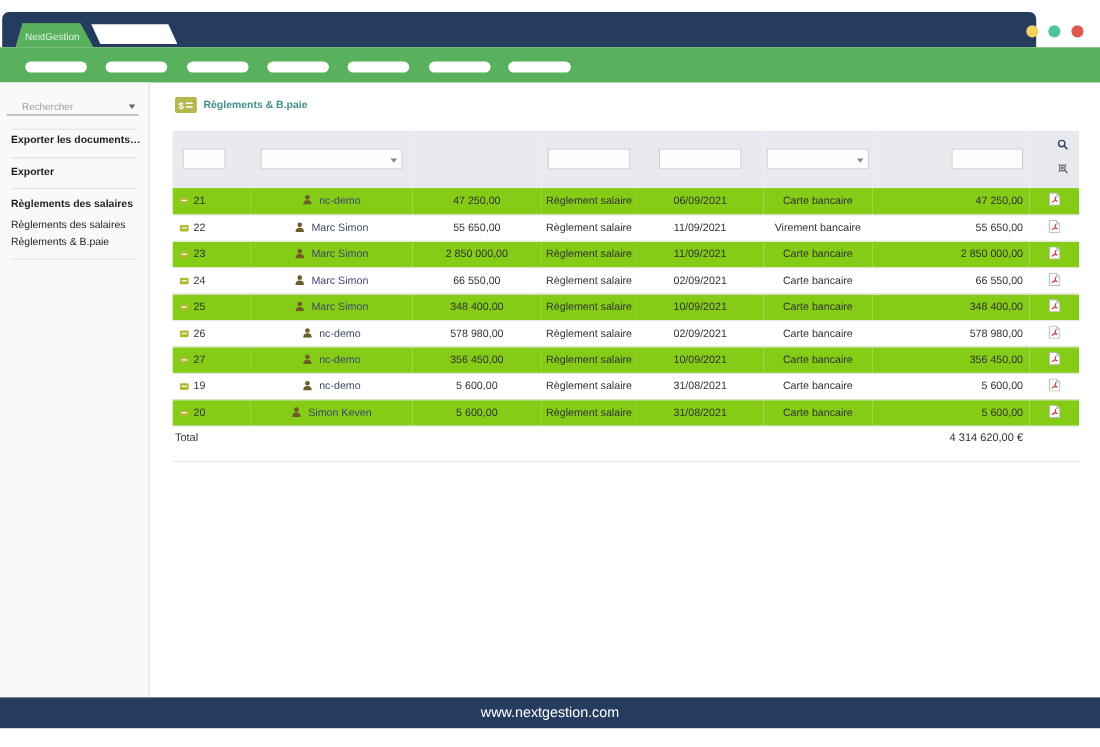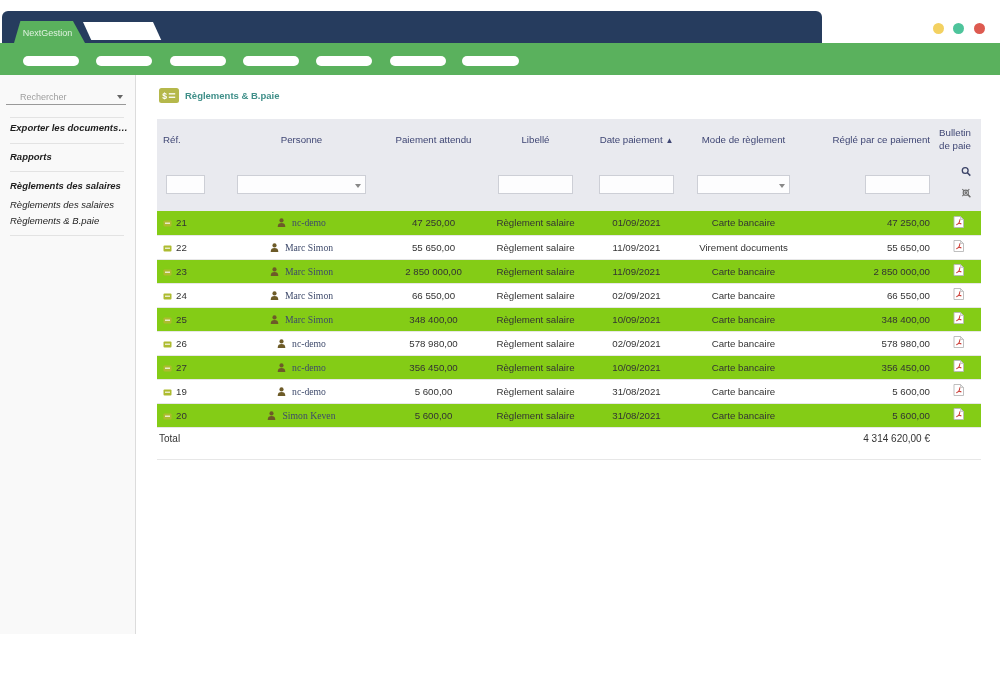--- a/index.html
+++ b/index.html
@@ -1,38 +1,38 @@
 <!DOCTYPE html>
 <html><head>
 <meta charset="utf-8">
 <style>
 * { margin:0; padding:0; box-sizing:border-box; }
 html,body { width:1000px; height:679px; background:#fff; font-family:"Liberation Sans", sans-serif; overflow:hidden; }
 #page { position:relative; width:1000px; height:679px; background:#fff; }
 
 
-#topbar { position:absolute; left:2px; top:11px; width:820px; height:32px; background:#263C5E; border-radius:6px 6px 0 0; }
+#topbar { position:absolute; left:2px; top:11px; width:940px; height:32px; background:#263C5E; border-radius:6px 6px 0 0; }
 #tab { position:absolute; left:12px; top:10px; width:71px; height:22px; background:#5AB15D; clip-path:polygon(9% 0, 83% 0, 100% 100%, 0 100%); color:#DFF2DF; font-size:9px; text-align:center; line-height:19px; padding:3px 4px 0 0; }
 #paral { position:absolute; left:81px; top:10.5px; width:70px; height:17.5px; background:#fff; transform:skewX(24.6deg); transform-origin:0 0; }
 .circ { position:absolute; top:11.5px; width:11px; height:11px; border-radius:50%; }
 #c1 { left:930.5px; background:#F3D161; }
 #c2 { left:950.5px; background:#4EC49B; }
 #c3 { left:971.5px; background:#DD5A50; }
 
 
 #greenbar { position:absolute; left:0; top:43px; width:1000px; height:32px; background:#5AB15D; }
 .pill { position:absolute; top:13px; height:9.5px; width:56px; border-radius:5px; background:#fff; }
 
 
 #sidebar { position:absolute; left:0; top:75px; width:136px; height:559px; background:#F9F9F9; border-right:1px solid #DCDCDC; }
 #search { position:absolute; left:6px; top:13px; width:120px; height:17px; border-bottom:1px solid #999; color:#9E9E9E; font-size:9px; }
 #search .stx { position:absolute; left:14px; top:4px; }
 #search .car { position:absolute; right:3px; top:7px; width:0; height:0; border-left:3.2px solid transparent; border-right:3.2px solid transparent; border-top:4px solid #666; }
 .sep { position:absolute; left:10px; width:114px; border-top:1px solid #E3E3E3; }
-.mi { position:absolute; left:10px; font-size:9.5px; color:#1d1d1d; white-space:nowrap;font-style:italic; }
+.mi { position:absolute; left:10px; font-size:9.5px; color:#1d1d1d; white-space:nowrap; }
 .mi.b { font-weight:bold; }
 
 
 #titleicon { position:absolute; left:159px; top:88px; }
 #title { position:absolute; left:185px; top:90px; font-size:9.5px; font-weight:bold; color:#3F8F89; }
 
 
 #tbl { position:absolute; left:157px; top:119px; border-collapse:collapse; table-layout:fixed; font-size:9.7px; white-space:nowrap; }
 #tbl thead tr { background:#E9EAEF; }
 #tbl thead td { color:#3F4674; text-align:center; vertical-align:middle; }
@@ -40,21 +40,21 @@
 #tbl tr.flt { height:52px; }
 #tbl tr.flt td { vertical-align:top; }
 #tbl tbody td { height:24px; text-align:center; color:#333; vertical-align:middle; }
 #tbl tbody tr { border-bottom:1px solid #E7E7E7; }
 #tbl tbody tr.odd { background:#84cc16; }
 #tbl td.l { text-align:left; }
 #tbl td.r { text-align:right; padding-right:6px; }
 .inp { display:inline-block; height:19px; background:#FDFDFE; border:1px solid #CDCFD6; margin-top:16px; }
 .sel { position:relative; }
 .sel .car { position:absolute; right:4px; top:8px; width:0; height:0; border-left:3.5px solid transparent; border-right:3.5px solid transparent; border-top:4px solid #888; }
-.name { color:#3E4A6B;font-family:Liberation Serif, serif; }
+.name { color:#3E4A6B; }
 .pic { vertical-align:-1px; margin-right:6px; }
 .mic { vertical-align:-1px; margin-right:4px; }
 #tbl tr.tot { height:32px; color:#9A9A9A; font-size:10px;margin-left:44px; }
 #tbl tr.tot td { vertical-align:middle; padding-bottom:9px; }
 
 
 #footer { position:absolute; left:0; top:634px; width:1000px; height:28px; background:#263C5E; color:#fff; font-size:13px; text-align:center; line-height:28px; }
 </style>
 </head>
 <body>
@@ -77,21 +77,21 @@
   </div>
 
   <div id="sidebar">
     <div id="search">
         <span class="stx">Rechercher</span>
         <span class="car"></span>
       </div>
     <div class="sep" style="top:42px"></div>
     <div class="mi b" style="top:47px">Exporter les documents…</div>
     <div class="sep" style="top:68px"></div>
-    <div class="mi b" style="top:76px">Rapports</div>
+    <div class="mi b" style="top:76px">Exporter</div>
     <div class="sep" style="top:96px"></div>
     <div class="mi b" style="top:105px">Règlements des salaires</div>
     <div class="mi" style="top:124px">Règlements des salaires</div>
     <div class="mi" style="top:140px">Règlements &amp; B.paie</div>
     <div class="sep" style="top:160px"></div>
   </div>
 
   <svg id="titleicon" width="20" height="15">
     <rect x="0" y="0" width="20" height="15" rx="2.5" fill="#B5B84B"></rect>
     <text x="3.2" y="10.8" font-size="8.5" font-weight="bold" fill="#fff">$</text>
@@ -105,30 +105,20 @@
       <col style="width:71px">
         <col style="width:147px">
         <col style="width:117px">
         <col style="width:87px">
       <col style="width:115px">
         <col style="width:99px">
         <col style="width:143px">
         <col style="width:45px">
     </colgroup>
     <thead>
-      <tr class="lab">
-        <td class="l" style="padding-left:6px">Réf.</td>
-        <td>Personne</td>
-        <td>Paiement attendu</td>
-        <td>Libellé</td>
-        <td>Date paiement <span style="font-size:8px">▲</span></td>
-        <td>Mode de règlement</td>
-        <td class="r">Réglé par ce paiement</td>
-        <td style="line-height:13px;padding-right:7px">Bulletin<br>de paie</td>
-      </tr>
       <tr class="flt">
         <td class="l" style="padding-left:9px"><span class="inp" style="width:39px"></span></td>
         <td><span class="inp sel" style="width:129px"><span class="car"></span></span></td>
         <td></td>
         <td><span class="inp" style="width:75px"></span></td>
         <td><span class="inp" style="width:75px"></span></td>
         <td><span class="inp sel" style="width:93px"><span class="car"></span></span></td>
         <td class="r"><span class="inp" style="width:65px"></span></td>
         <td>
           <svg width="26" height="46" style="margin-top:2px">
@@ -150,42 +140,42 @@
         <td class="l" style="padding-left:6px"><svg class="mic" width="9" height="7">
               <rect x="0.5" y="0.5" width="8" height="6" rx="1" fill="#ADBB30"></rect>
               <rect x="2" y="2.6" width="5" height="1.2" fill="#fff" opacity="0.9"></rect>
             </svg>21</td>
         <td><svg class="pic" width="9" height="9">
               <circle cx="4.5" cy="2.4" r="2.1" fill="#6D5B28"></circle>
               <path d="M0.7 9 C0.7 5.9 2.2 5 4.5 5 C6.8 5 8.3 5.9 8.3 9 Z" fill="#6D5B28"></path>
             </svg><span class="name">nc-demo</span></td>
         <td>47 250,00</td>
         <td>Règlement salaire</td>
-        <td>01/09/2021</td>
+        <td>06/09/2021</td>
         <td>Carte bancaire</td>
         <td class="r">47 250,00</td>
         <td><svg width="11" height="12">
               <path d="M1 0.5 H7.5 L10.5 3.5 V11.5 H1 Z" fill="#fff" stroke="#B8B8B8" stroke-width="0.9"></path>
               <path d="M7.5 0.5 L10.5 3.5 H7.5 Z" fill="#E8E8E8" stroke="#B8B8B8" stroke-width="0.7"></path>
               <path d="M3.2 9.3 C2.6 8.9 3.4 7.9 5.2 7.2 C5.9 6 6.3 4.8 6.3 4.0 C6.3 3.1 7.3 3.2 7.3 4.0 C7.3 4.8 6.9 6 6.5 7.0 C7.6 6.9 8.6 7.2 8.6 7.9 C8.6 8.6 7.3 8.4 6.2 7.8 C4.7 8.3 3.6 9.6 3.2 9.3 Z" fill="#C9332C"></path>
             </svg></td>
       </tr>
       <tr>
         <td class="l" style="padding-left:6px"><svg class="mic" width="9" height="7">
               <rect x="0.5" y="0.5" width="8" height="6" rx="1" fill="#ADBB30"></rect>
               <rect x="2" y="2.6" width="5" height="1.2" fill="#fff" opacity="0.9"></rect>
             </svg>22</td>
         <td><svg class="pic" width="9" height="9">
               <circle cx="4.5" cy="2.4" r="2.1" fill="#6D5B28"></circle>
               <path d="M0.7 9 C0.7 5.9 2.2 5 4.5 5 C6.8 5 8.3 5.9 8.3 9 Z" fill="#6D5B28"></path>
             </svg><span class="name">Marc Simon</span></td>
         <td>55 650,00</td>
         <td>Règlement salaire</td>
         <td>11/09/2021</td>
-        <td>Virement documents</td>
+        <td>Virement bancaire</td>
         <td class="r">55 650,00</td>
         <td><svg width="11" height="12">
               <path d="M1 0.5 H7.5 L10.5 3.5 V11.5 H1 Z" fill="#fff" stroke="#B8B8B8" stroke-width="0.9"></path>
               <path d="M7.5 0.5 L10.5 3.5 H7.5 Z" fill="#E8E8E8" stroke="#B8B8B8" stroke-width="0.7"></path>
               <path d="M3.2 9.3 C2.6 8.9 3.4 7.9 5.2 7.2 C5.9 6 6.3 4.8 6.3 4.0 C6.3 3.1 7.3 3.2 7.3 4.0 C7.3 4.8 6.9 6 6.5 7.0 C7.6 6.9 8.6 7.2 8.6 7.9 C8.6 8.6 7.3 8.4 6.2 7.8 C4.7 8.3 3.6 9.6 3.2 9.3 Z" fill="#C9332C"></path>
             </svg></td>
       </tr>
       <tr class="odd">
         <td class="l" style="padding-left:6px"><svg class="mic" width="9" height="7">
               <rect x="0.5" y="0.5" width="8" height="6" rx="1" fill="#ADBB30"></rect>
@@ -327,13 +317,14 @@
             </svg></td>
       </tr>
       <tr class="tot">
         <td class="l" colspan="2" style="padding-left:2px">Total</td>
         <td class="r" colspan="5">4 314 620,00 €</td>
         <td></td>
       </tr>
     </tbody>
   </table>
 
+  <div id="footer">www.nextgestion.com</div>
 </div>
 
 </body></html>

